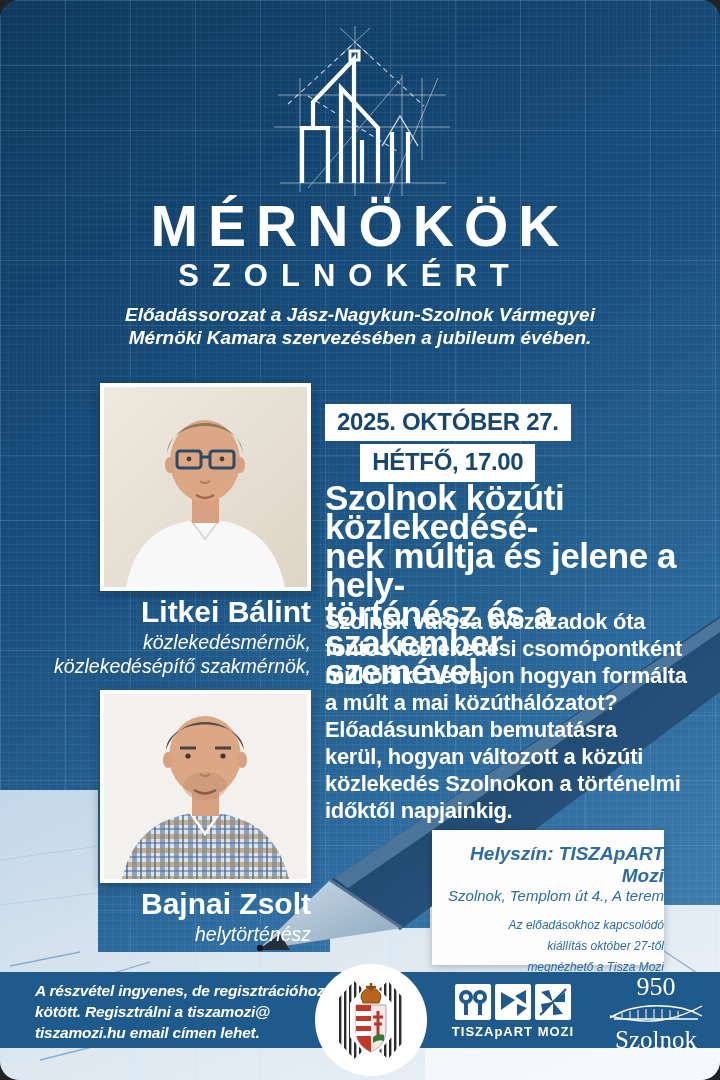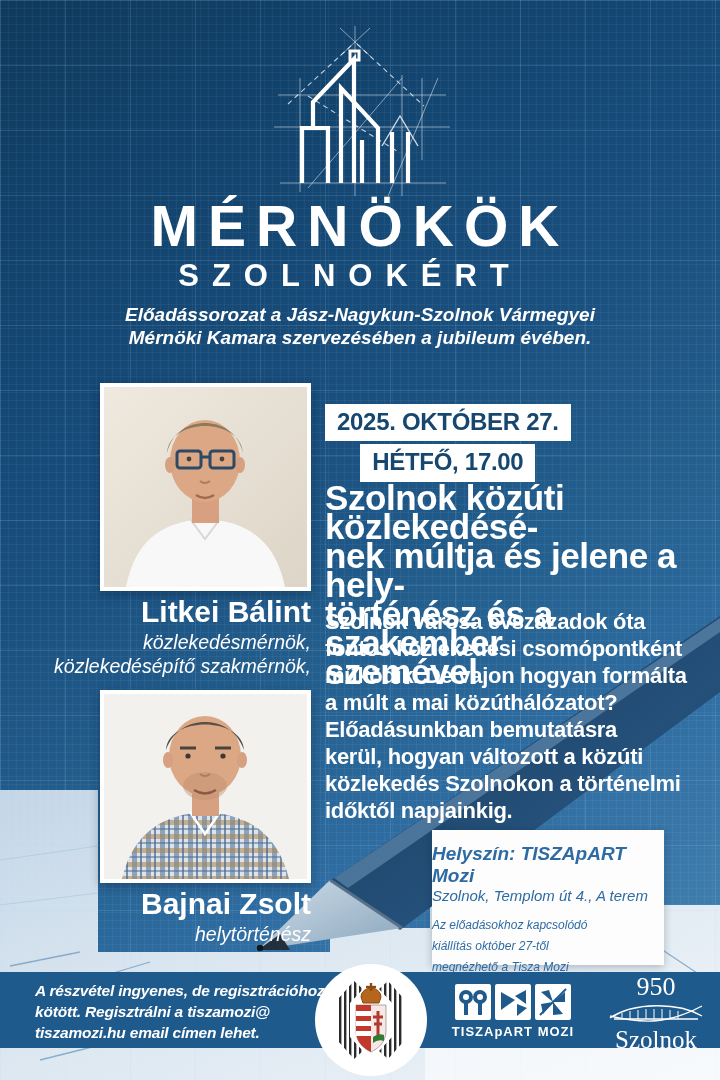--- a/index.html
+++ b/index.html
@@ -1,19 +1,20 @@
 <!DOCTYPE html>
 <html><head>
 <meta charset="utf-8">
 <style>
   html,body{margin:0;padding:0;background:#222;}
   .poster{
     position:relative;width:720px;height:1080px;overflow:hidden;
     font-family:"Liberation Sans","DejaVu Sans",sans-serif;
     background:linear-gradient(150deg,#0e3a5e 0%,#134570 22%,#1a5080 42%,#24608f 58%,#2f6da2 72%,#3c7aab 85%,#4a87b6 100%);
+    border-radius:19px;
   }
   .layer{position:absolute;left:0;top:0;width:720px;height:1080px;}
   .grid-overlay{
     z-index:2;pointer-events:none;
     background-image:
       repeating-linear-gradient(to right, rgba(170,215,255,0.15) 0 1px, transparent 1px 65px),
       repeating-linear-gradient(to bottom, rgba(170,215,255,0.15) 0 1px, transparent 1px 65px),
       repeating-linear-gradient(to right, rgba(255,255,255,0.045) 0 1px, transparent 1px 8px),
       repeating-linear-gradient(to bottom, rgba(255,255,255,0.045) 0 1px, transparent 1px 8px);
   }
@@ -39,21 +40,21 @@
   
   .date-wrap{left:325px;top:404px;z-index:5;display:flex;flex-direction:column;align-items:center;gap:3px;}
   .date-box{background:#fff;color:#17476e;font-weight:bold;font-size:24px;
     letter-spacing:-0.3px;padding:5px 12px 6px 12px;line-height:1.1;}
   .headline{left:325px;top:483px;width:392px;color:#fff;font-size:35px;font-weight:bold;
     line-height:29px;letter-spacing:-0.4px;white-space:pre-line;z-index:5;}
   .body-text{left:325px;top:608px;width:398px;color:#fff;font-size:22px;font-weight:bold;
     line-height:27px;letter-spacing:-0.3px;white-space:pre-line;z-index:5;}
   
   .location-box{left:432px;top:830px;width:232px;height:135px;background:#fdfdfd;z-index:6;
-    text-align:left;color:#2e6ba3;box-shadow:0 2px 8px rgba(0,20,40,.25);}
+    text-align:right;color:#2e6ba3;box-shadow:0 2px 8px rgba(0,20,40,.25);}
   .loc-title{margin-top:13px;font-size:19px;font-weight:bold;font-style:italic;line-height:22px;}
   .loc-addr{font-size:15px;font-style:italic;line-height:18px;}
   .loc-exhibit{margin-top:10px;font-size:12px;font-style:italic;line-height:21px;white-space:pre-line;}
   
   .bottom-band{left:0;top:972px;width:720px;height:76px;background:#1e5a8c;z-index:6;}
   .registration{left:35px;top:980px;width:290px;color:#fff;font-size:15.5px;font-weight:bold;
     font-style:italic;line-height:21px;letter-spacing:-0.2px;white-space:pre-line;z-index:7;}
   .slogan-strip{left:425px;top:1048px;width:295px;height:32px;background:rgba(255,255,255,0.55);z-index:6;}
   .slogan{left:430px;top:1053px;width:290px;text-align:center;color:#2766a0;
     font-size:15px;font-weight:bold;font-style:italic;z-index:7;}

